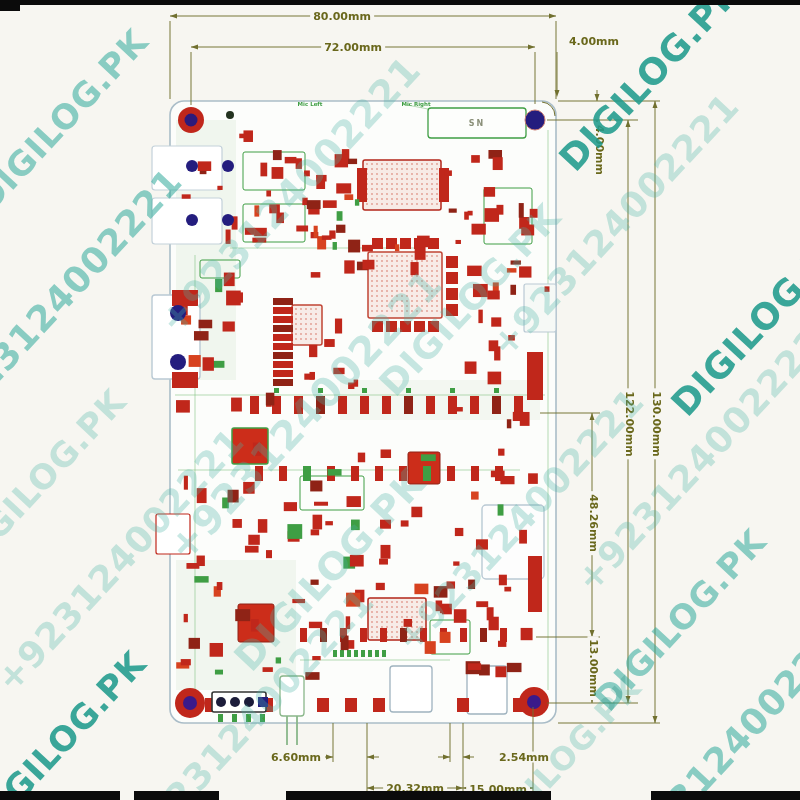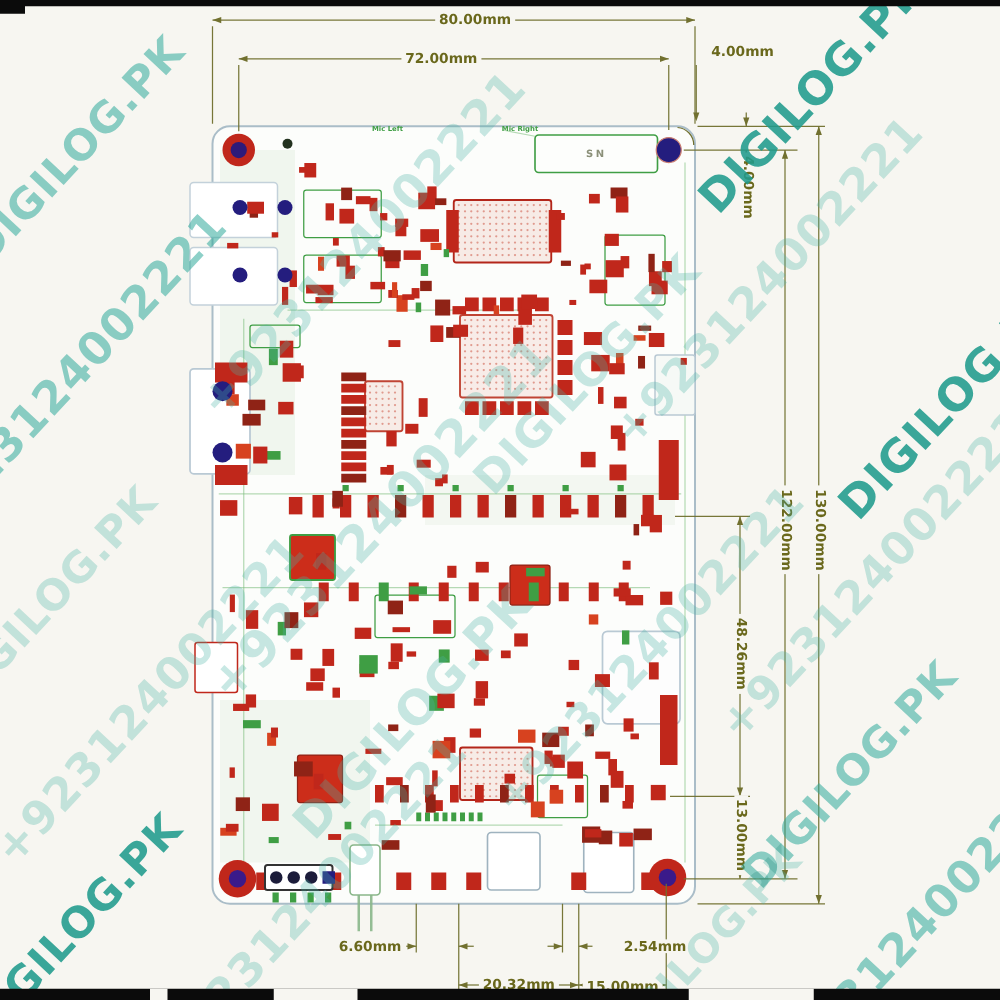--- a/index.html
+++ b/index.html
@@ -857,21 +857,21 @@
       <polygon points="333,757 326,754.5 326,759.5" fill="#71702f"></polygon>
       <polygon points="367,757 374,754.5 374,759.5" fill="#71702f"></polygon>
       <polygon points="450,757 443,754.5 443,759.5" fill="#71702f"></polygon>
       <polygon points="463,757 470,754.5 470,759.5" fill="#71702f"></polygon>
       <polygon points="367,788 374,785.5 374,790.5" fill="#71702f"></polygon>
       <polygon points="463,788 456,785.5 456,790.5" fill="#71702f"></polygon>
       <polygon points="463,788 470,785.5 470,790.5" fill="#71702f"></polygon>
       <polygon points="533,788 526,785.5 526,790.5" fill="#71702f"></polygon>
     </svg>
 
-  <span class="dim" style="left:380px;top:16px">80.00mm</span>
+  <span class="dim" style="left:342px;top:16px">80.00mm</span>
   <span class="dim" style="left:353px;top:47px">72.00mm</span>
   <span class="dim" style="left:594px;top:41px">4.00mm</span>
   <span class="dim rot" style="left:599px;top:150px">4.00mm</span>
   <span class="dim rot" style="left:629px;top:424px">122.00mm</span>
   <span class="dim rot" style="left:656px;top:424px">130.00mm</span>
   <span class="dim rot" style="left:593px;top:523px">48.26mm</span>
   <span class="dim rot" style="left:593px;top:668px">13.00mm</span>
   <span class="dim" style="left:296px;top:757px">6.60mm</span>
   <span class="dim" style="left:524px;top:757px">2.54mm</span>
   <span class="dim" style="left:415px;top:788px">20.32mm</span>

